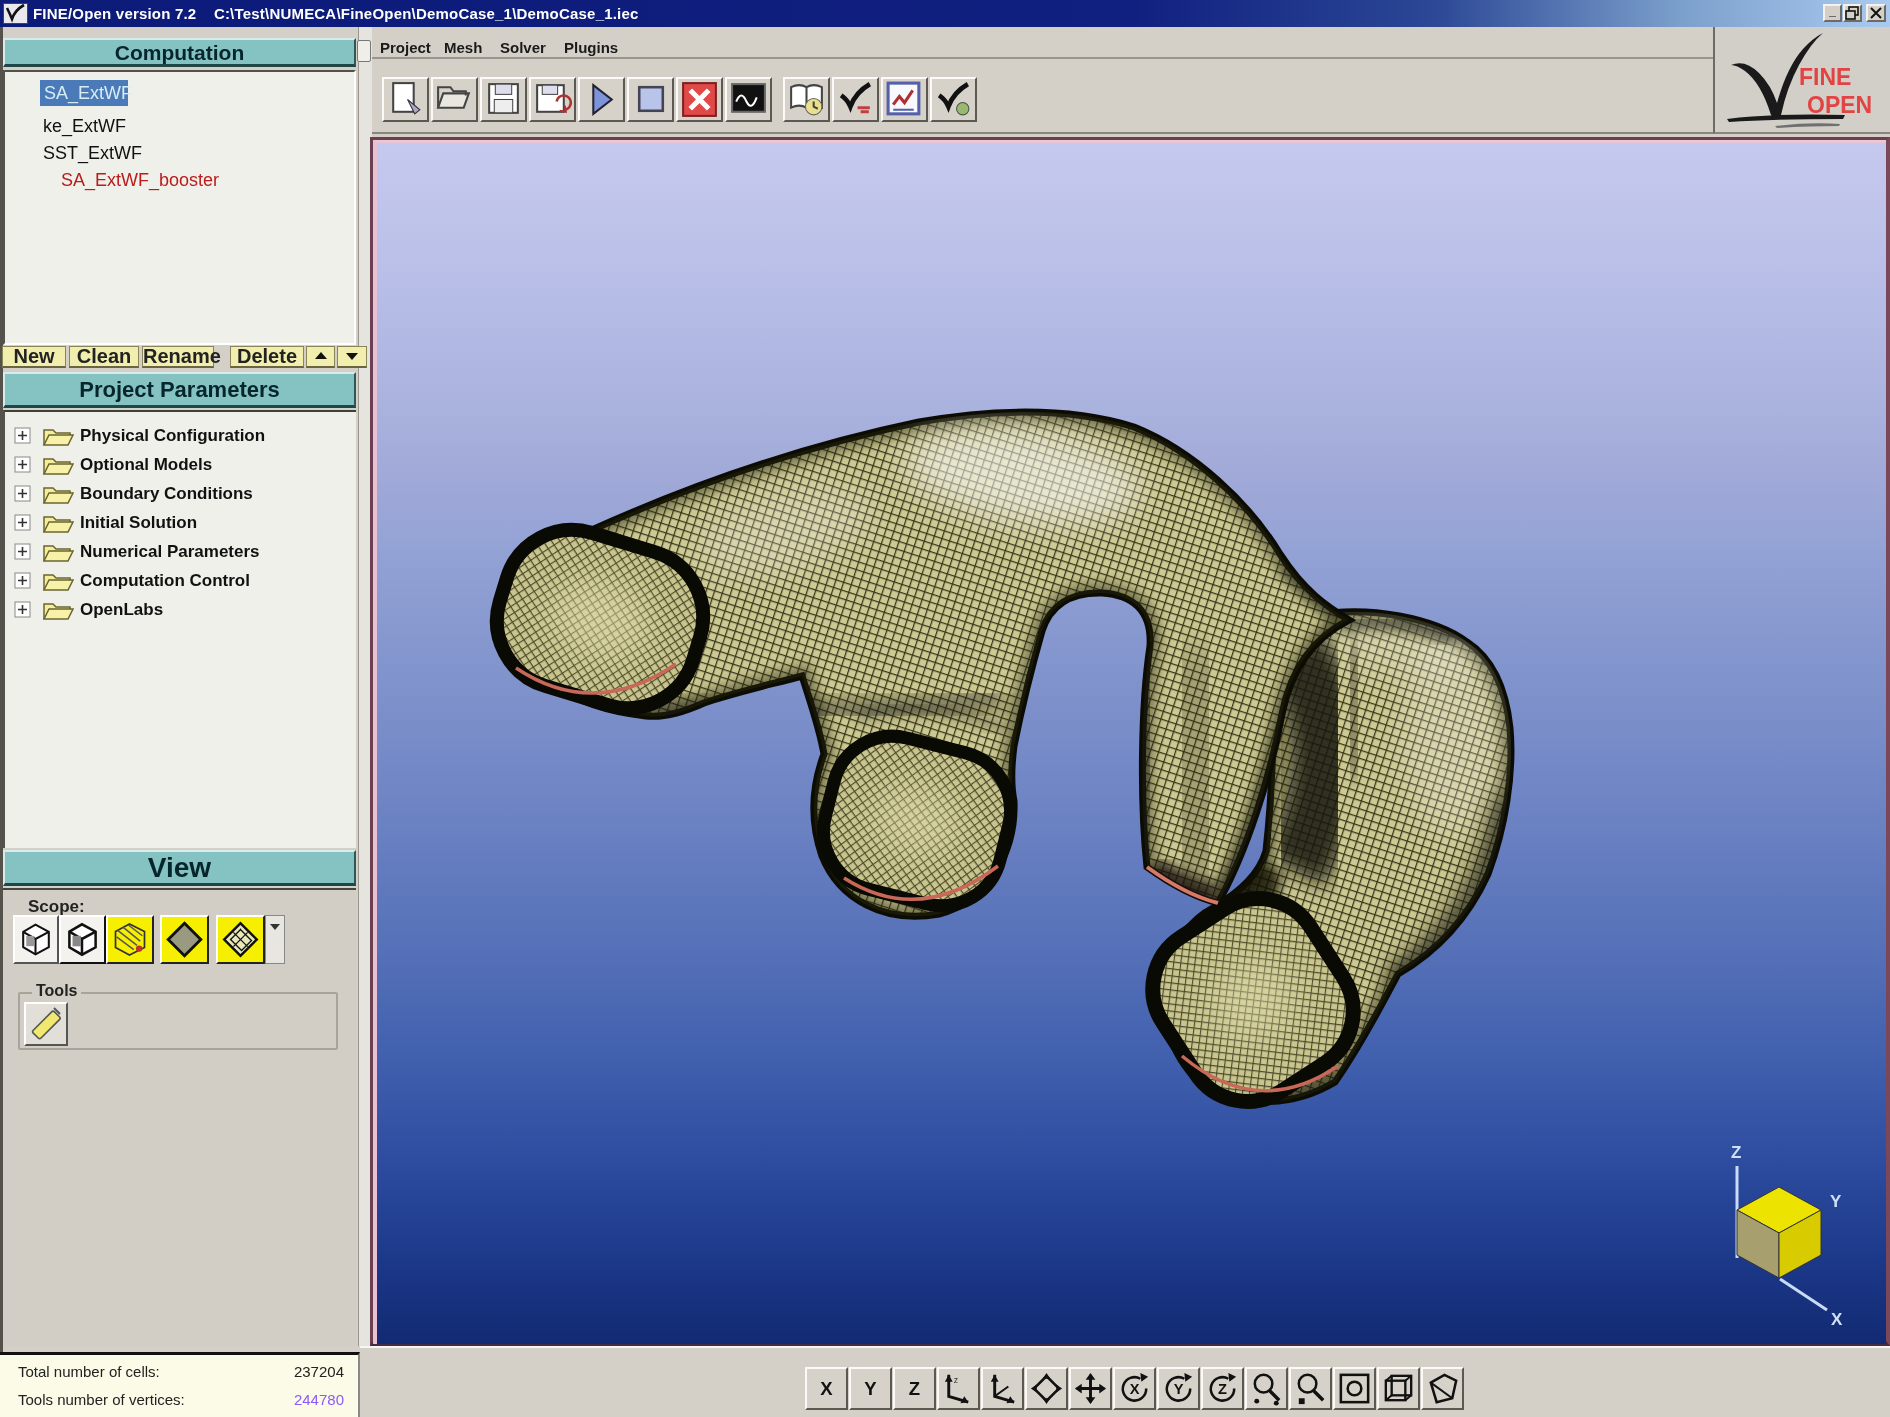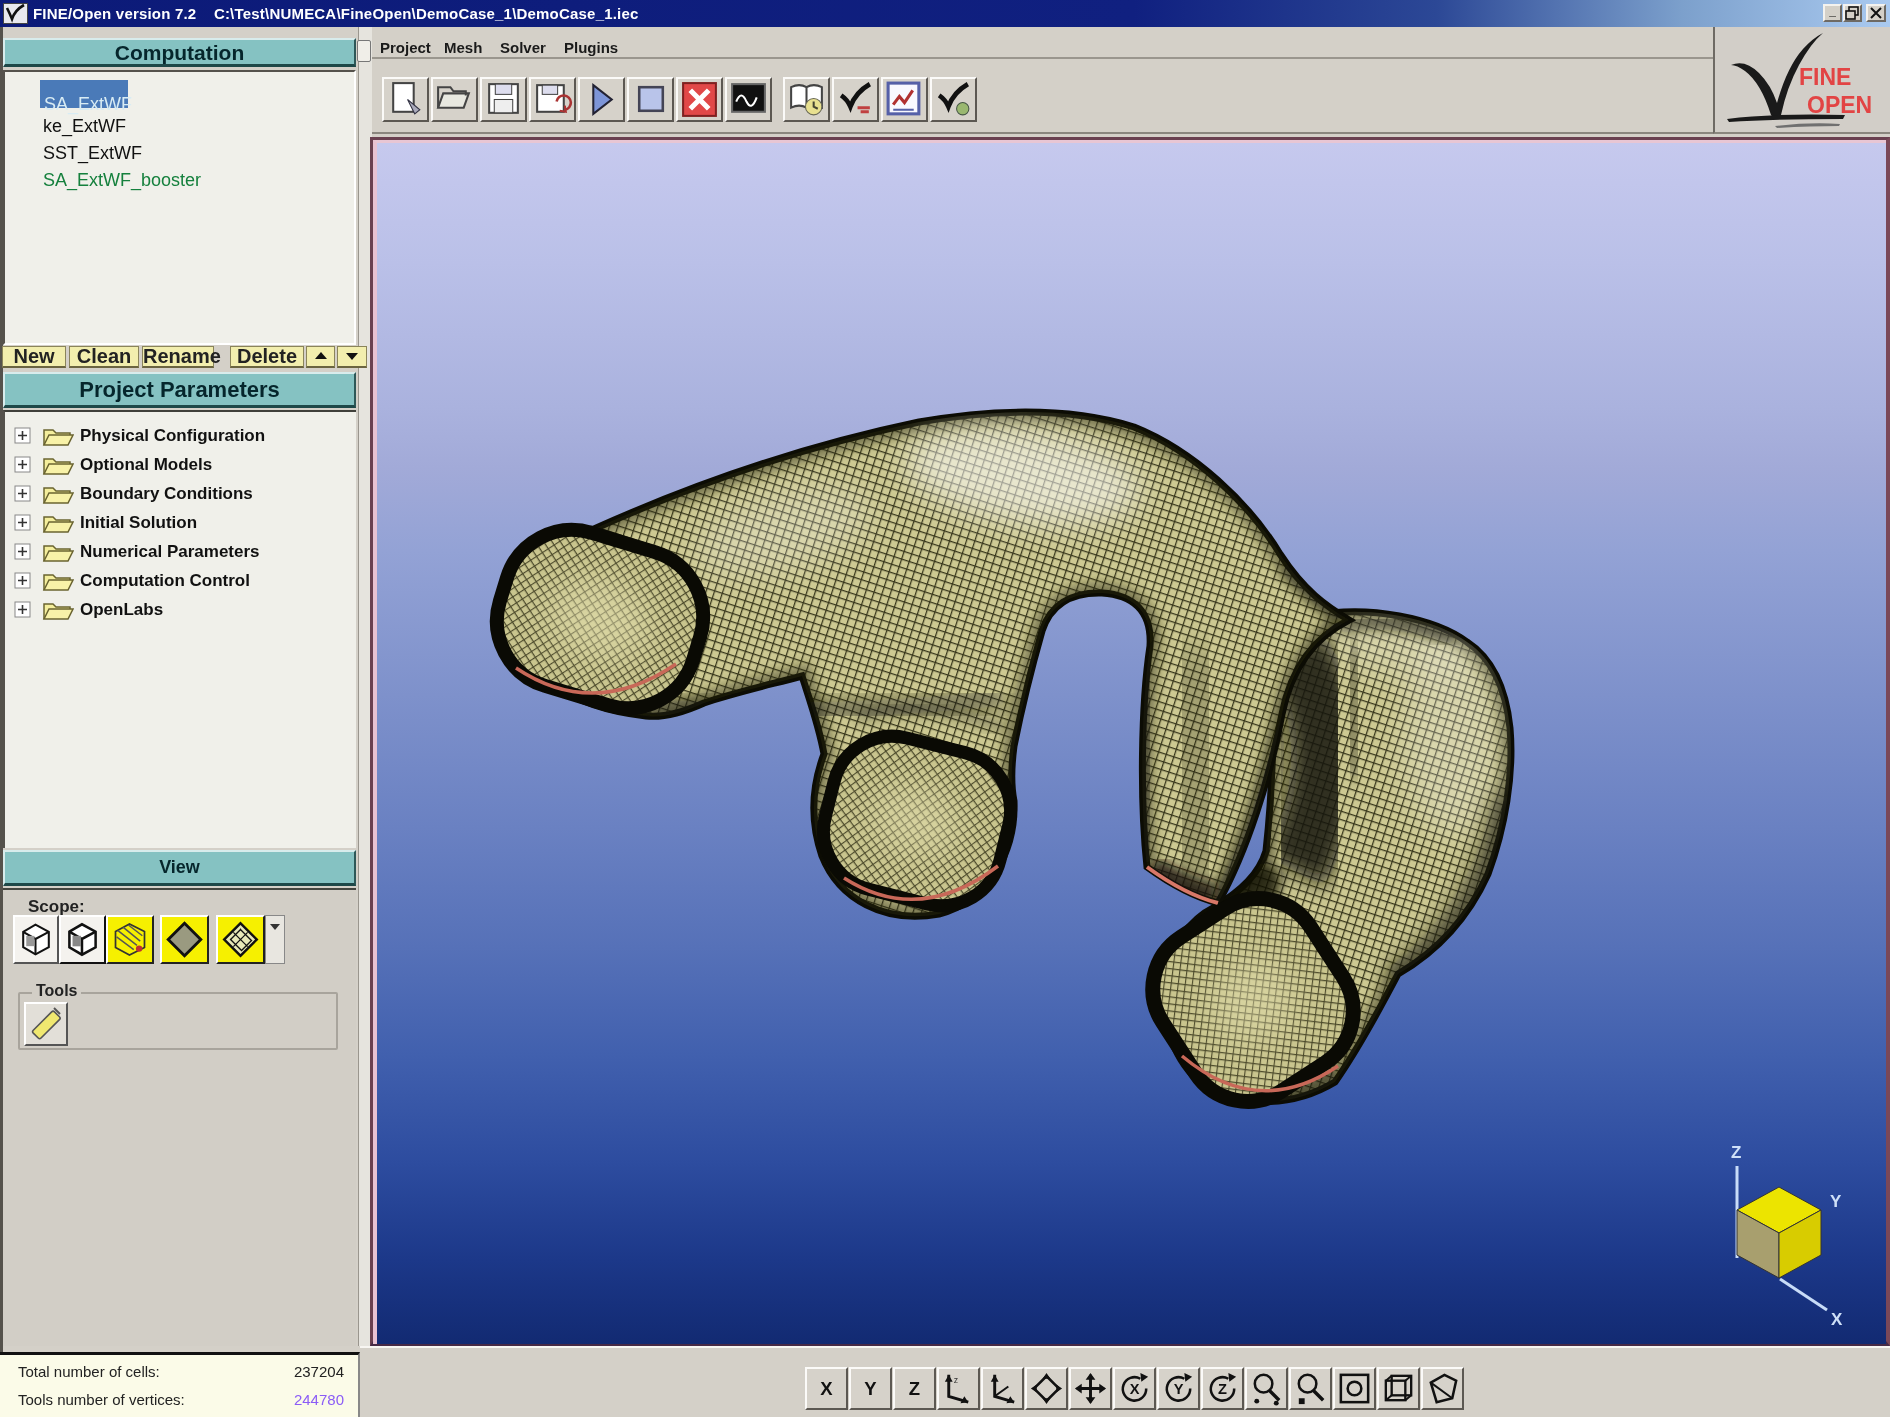--- a/index.html
+++ b/index.html
@@ -105,24 +105,24 @@
   <text x="84" y="58" font-size="23" font-weight="bold" fill="#e24444" font-family="Liberation Sans,sans-serif" letter-spacing="0">FINE</text>
   <text x="92" y="86" font-size="23" font-weight="bold" fill="#e24444" font-family="Liberation Sans,sans-serif">OPEN</text>
  </svg>
 </div>
 
 <div class="abs" style="left:0;top:27px;width:370px;height:1390px;background:#d4d0c8;border-left:3px solid #55524c"></div>
 <div class="abs" style="left:358px;top:27px;width:14px;height:1319px;background:#e6e4de;border-left:1px solid #9a968e"></div>
 <div class="abs" style="left:357px;top:40px;width:14px;height:22px;background:#f0eee8;border:1px solid #777;border-radius:2px"></div>
 <div class="teal abs" style="left:3px;top:38px;width:353px;height:29px;line-height:25px">Computation</div>
 <div class="abs" style="left:3px;top:70px;width:353px;height:275px;background:#f0f0ea;border:2px solid #55524c;border-right-color:#fff;border-bottom-color:#fff">
- <div class="abs" style="left:35px;top:8px;width:88px;height:26px;background:#4a7ab8;color:#d8ecf4;font-size:18px;padding:14px 4px">SA_ExtWF</div>
+ <div class="abs" style="left:35px;top:8px;width:88px;height:26px;background:#4a7ab8;color:#d8ecf4;font-size:18px;padding:3px 4px">SA_ExtWF</div>
  <div class="abs" style="left:38px;top:44px;color:#111;font-size:18px">ke_ExtWF</div>
  <div class="abs" style="left:38px;top:71px;color:#111;font-size:18px">SST_ExtWF</div>
- <div class="abs" style="left:38px;top:98px;color:#15803d;font-size:18px">SA_ExtWF_booster</div>
+ <div class="abs" style="left:56px;top:98px;color:#b91c1c;font-size:18px">SA_ExtWF_booster</div>
 </div>
 <div class="ybtn abs" style="left:2px;top:346px;width:64px;height:22px;line-height:19px">New</div>
 <div class="ybtn abs" style="left:69px;top:346px;width:70px;height:22px;line-height:19px">Clean</div>
 <div class="ybtn abs" style="left:142px;top:346px;width:72px;height:22px;line-height:19px">Rename</div>
 <div class="ybtn abs" style="left:230px;top:346px;width:74px;height:22px;line-height:19px">Delete</div>
 <div class="ybtn abs" style="left:306px;top:346px;width:29px;height:22px"><svg width="26" height="18" viewBox="0 0 26 18">
       <path d="M13 5 L19 12 H7 Z" fill="#111"></path>
     </svg></div>
 <div class="ybtn abs" style="left:337px;top:346px;width:30px;height:22px"><svg width="26" height="18" viewBox="0 0 26 18">
       <path d="M13 13 L19 6 H7 Z" fill="#111"></path>
@@ -207,21 +207,21 @@
   <rect x="1" y="1" width="15" height="15" fill="#fff" stroke="#888"></rect>
   <path d="M4 8.5 H13 M8.5 4 V13" stroke="#333" stroke-width="1.6"></path>
     </svg>
  <svg class="abs" style="left:28px;top:1px" width="32" height="24" viewBox="0 0 32 24">
   <path d="M2 20 V5 h9 l3 3 h14 v4" fill="#f4ee9c" stroke="#6a6430" stroke-width="1.5"></path>
   <path d="M2 20 L7 10 h24 l-5 10 z" fill="#f8f2a8" stroke="#6a6430" stroke-width="1.5"></path>
     </svg>
  <span class="abs" style="left:66px;top:2px;font-size:17px;font-weight:bold;color:#111">OpenLabs</span>
 </div>
 
-<div class="teal abs" style="left:3px;top:850px;width:353px;height:36px;line-height:31px;font-size:18px">View</div>
+<div class="teal abs" style="left:3px;top:850px;width:353px;height:36px;line-height:31px;font-size:28px">View</div>
 <div class="abs" style="left:3px;top:888px;width:353px;height:458px;background:#d2cec6;border-top:2px solid #44443e"></div>
 <span class="abs" style="left:28px;top:897px;font-size:17px;font-weight:bold;color:#222">Scope:</span>
 
 <div class="abs" style="left:13px;top:915px;width:46px;height:49px;background:#f4f2ee;border-top:2px solid #fff;border-left:2px solid #fff;border-right:2px solid #555;border-bottom:2px solid #555"><svg width="42" height="45" viewBox="0 0 41 41">
       <path d="M8 13 L20 6 L33 13 L33 28 L20 35 L8 28 Z" fill="#fff" stroke="#111" stroke-width="2"></path>
       <path d="M8 13 L20 20 L33 13 M20 20 V35" stroke="#111" stroke-width="2" fill="none"></path>
       <rect x="11" y="17" width="8" height="10" fill="#999"></rect>
     </svg></div>
 <div class="abs" style="left:59px;top:915px;width:47px;height:49px;background:#f4f2ee;border-top:2px solid #fff;border-left:2px solid #fff;border-right:2px solid #111;border-bottom:2px solid #111"><svg width="43" height="45" viewBox="0 0 41 41">
       <path d="M8 13 L20 6 L33 13 L33 28 L20 35 L8 28 Z" fill="#fff" stroke="#111" stroke-width="2.4"></path>

